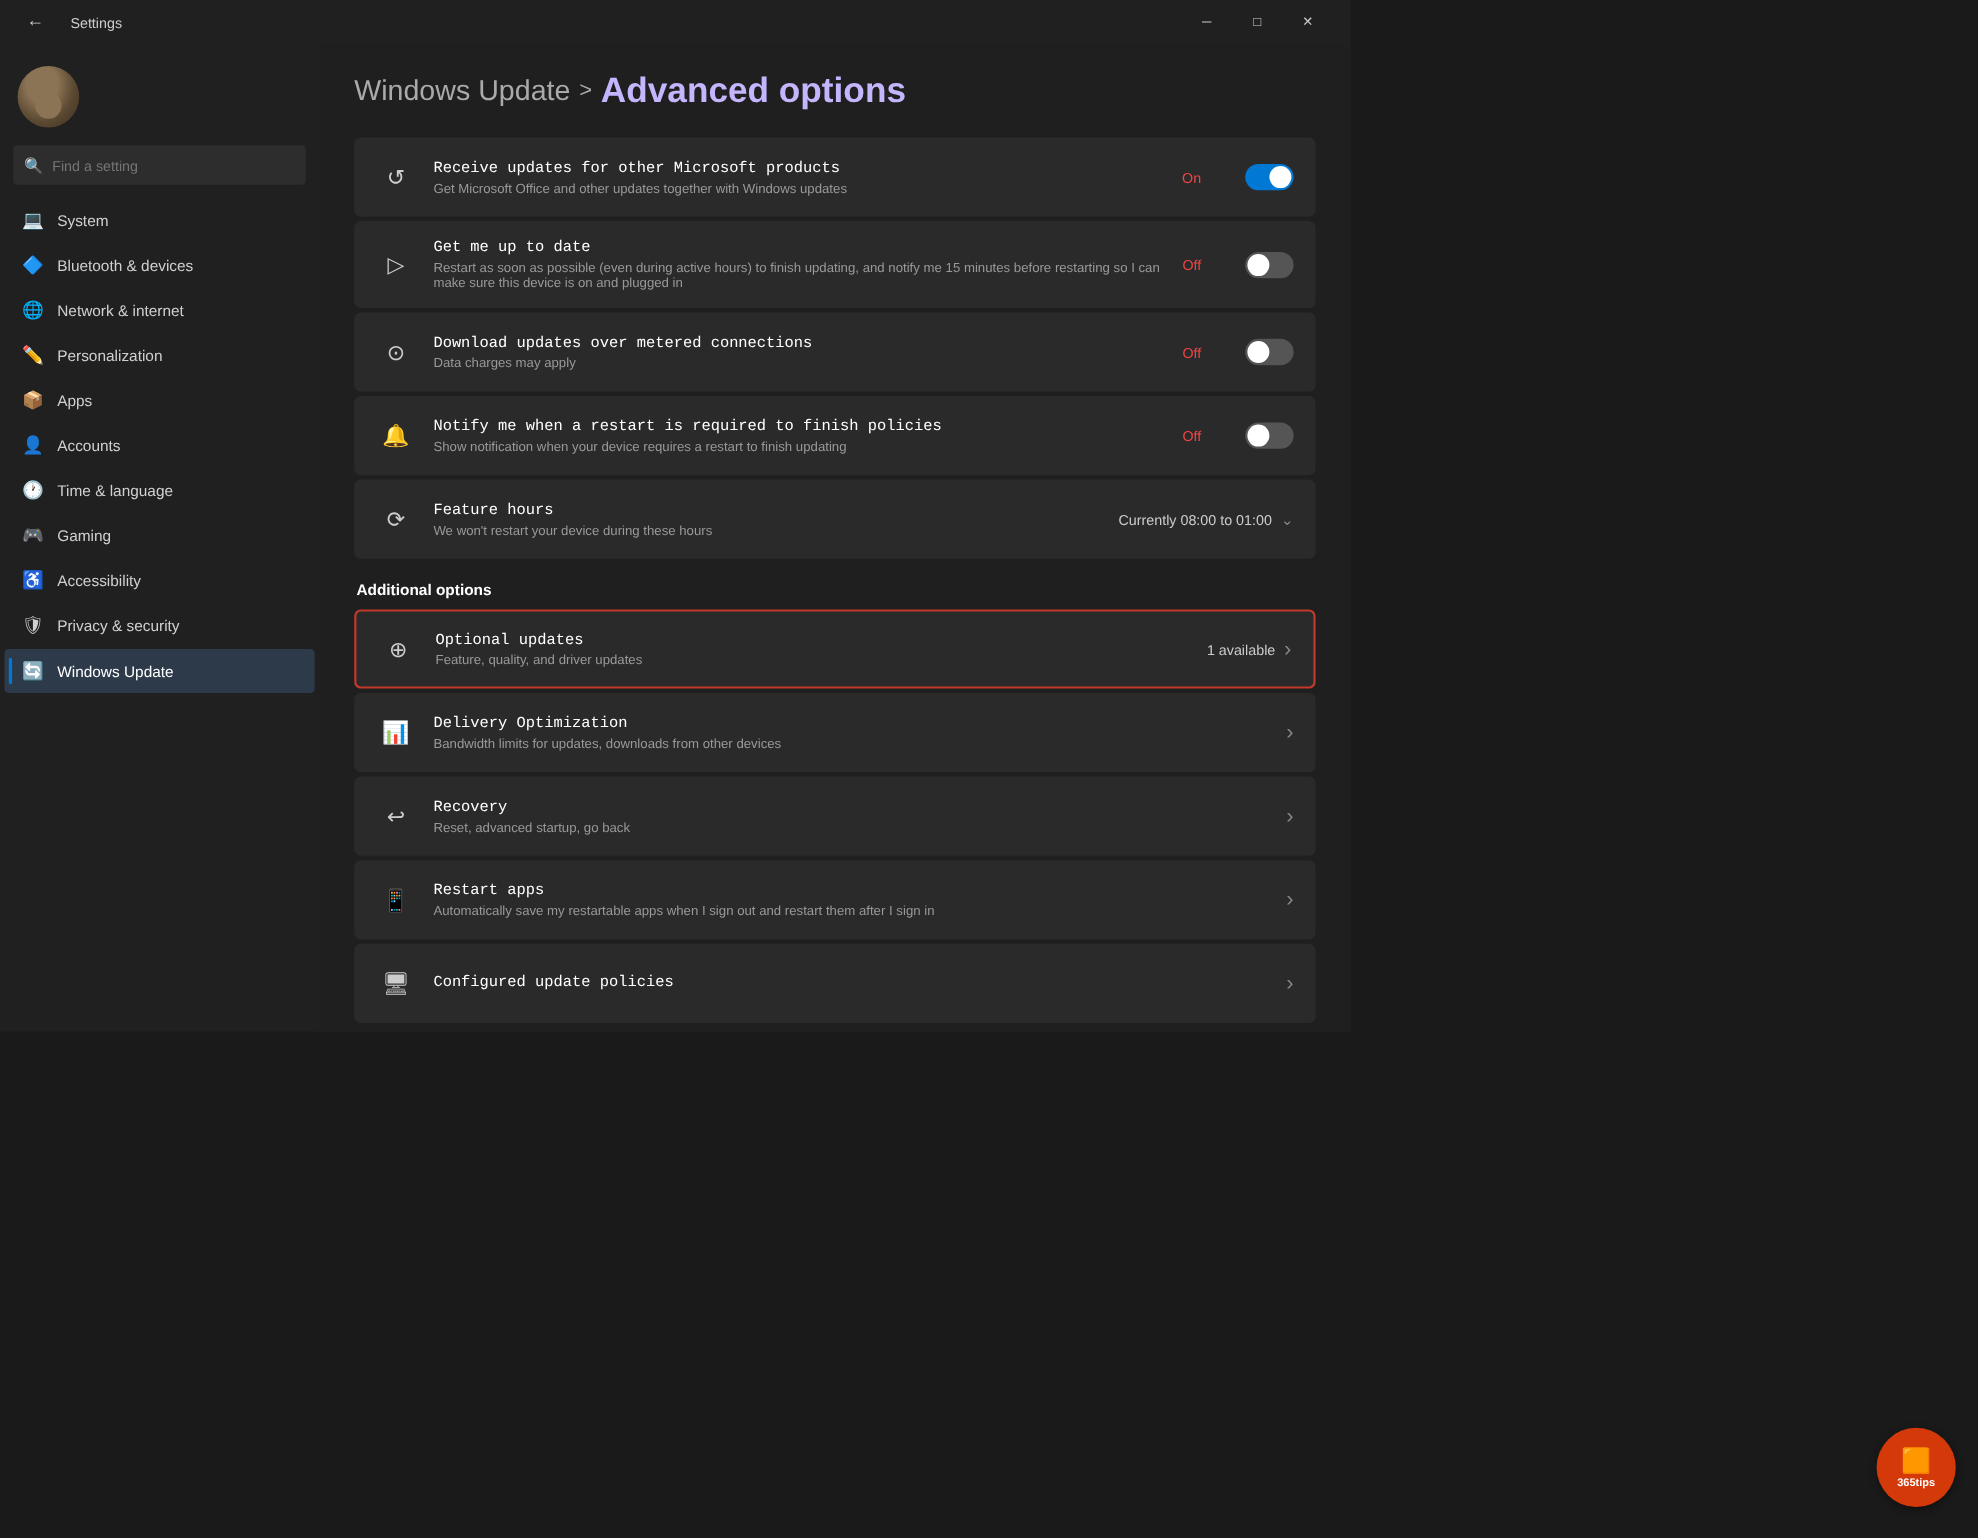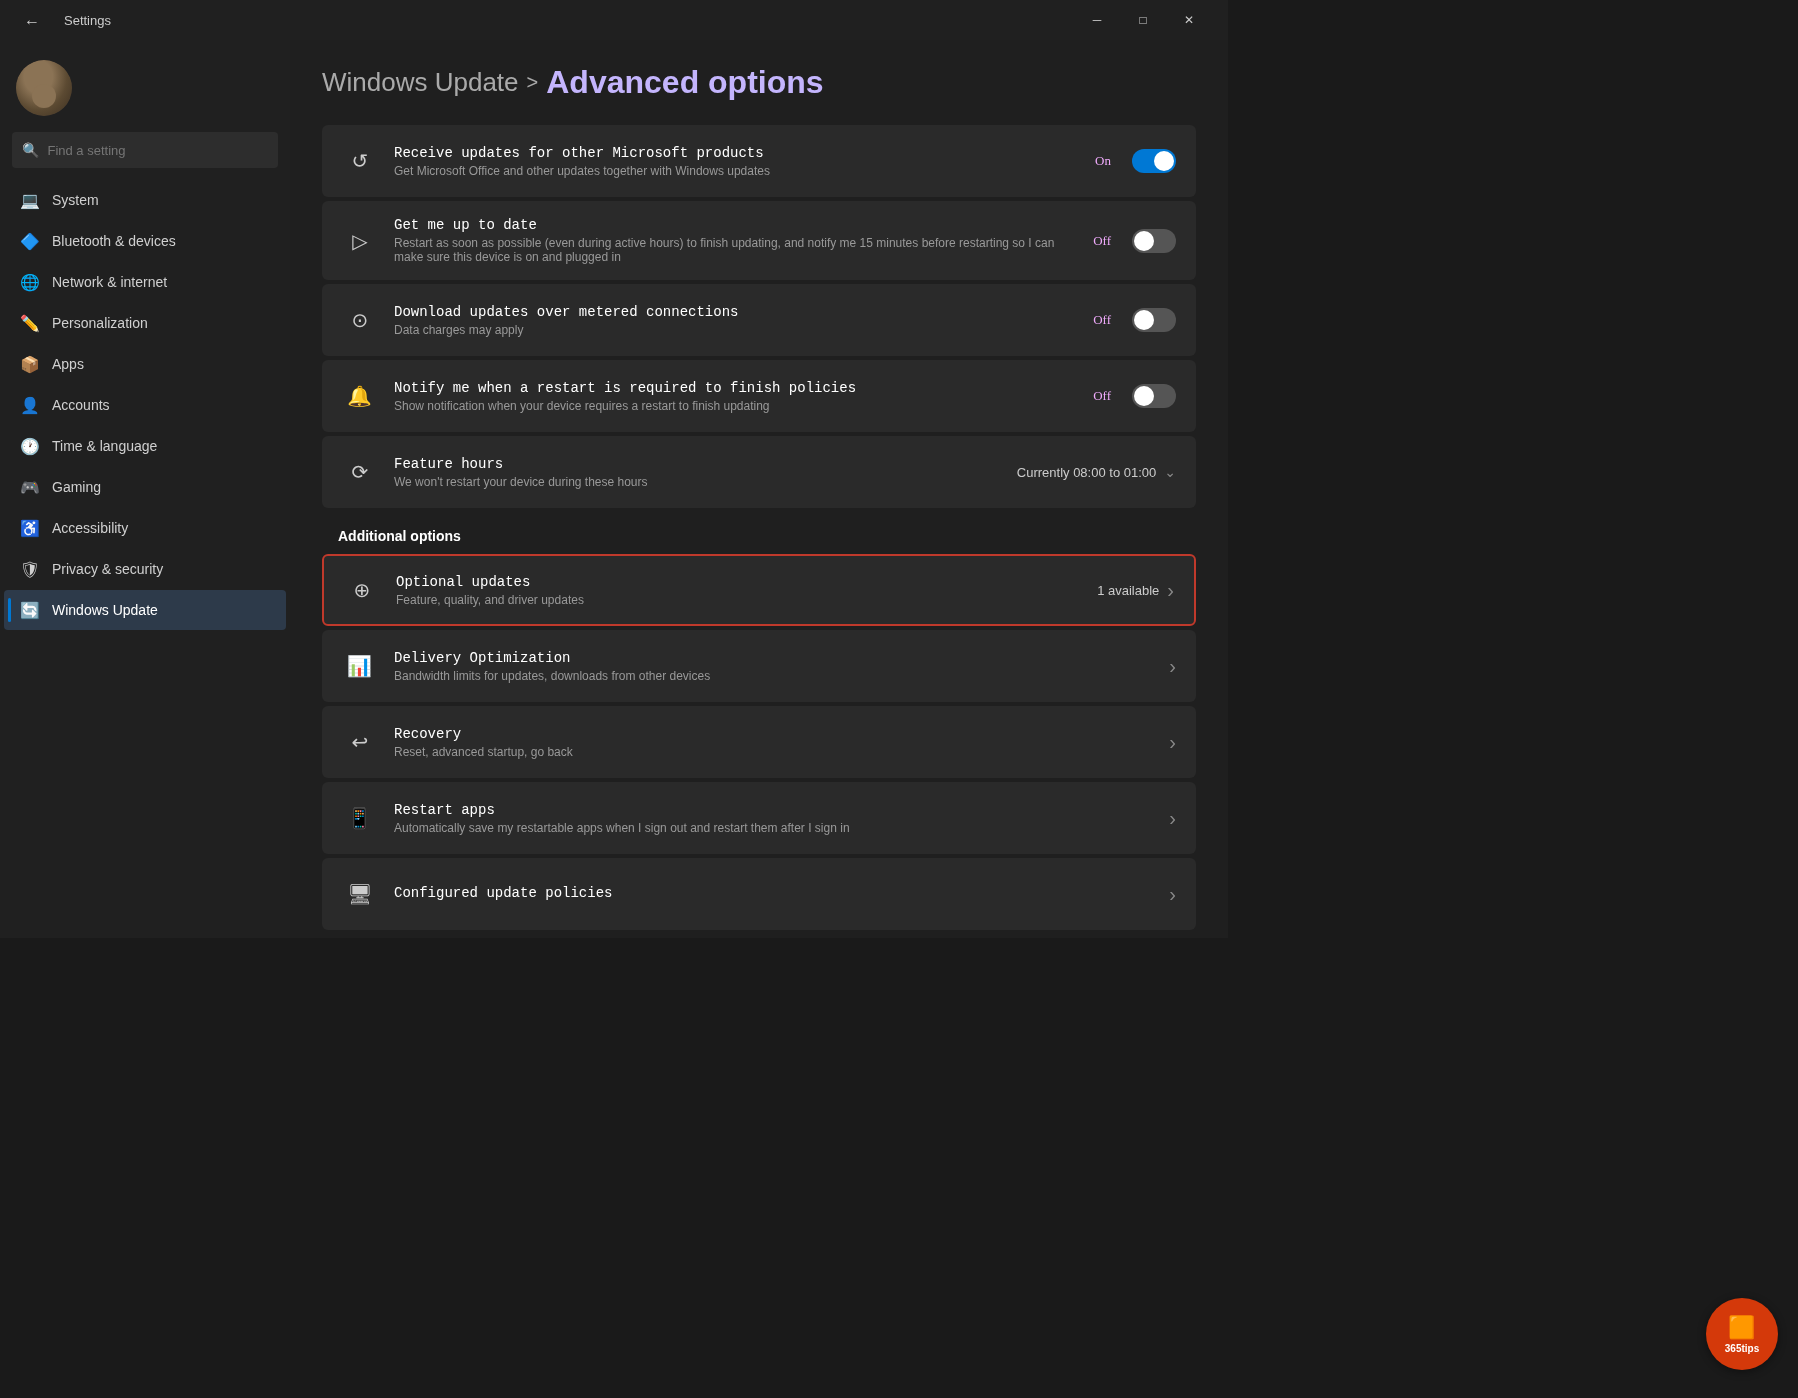--- a/index.html
+++ b/index.html
@@ -206,41 +206,40 @@
     }
     .toggle.on { background: #0078d4; justify-content: flex-end; }
     .toggle.off { background: #555; justify-content: flex-start; }
     .toggle-thumb {
       width: 20px; height: 20px;
       border-radius: 50%;
       background: #fff;
     }
     .toggle-label {
       font-size: 13px;
-      color: #f0abfc;
-      margin-right: 5px;
-      font-family: Liberation Serif, serif;
+      color: #ef4444;
+      margin-right: 24px;
     }
     .setting-value {
       font-size: 13px;
       color: #ccc;
       display: flex;
       align-items: center;
       gap: 8px;
       cursor: pointer;
     }
     .chevron-right {
       font-size: 14px;
       color: #888;
     }
     .section-label {
       font-size: 14px;
       font-weight: 600;
       color: #fff;
-      margin: 20px 0 10px 16px;
+      margin: 20px 0 10px 2px;
     }
     .optional-updates-row {
       display: flex;
       align-items: center;
       background: #2a2a2a;
       padding: 16px 20px;
       border-radius: 6px;
       gap: 16px;
       min-height: 72px;
       border: 2px solid #c0392b;

